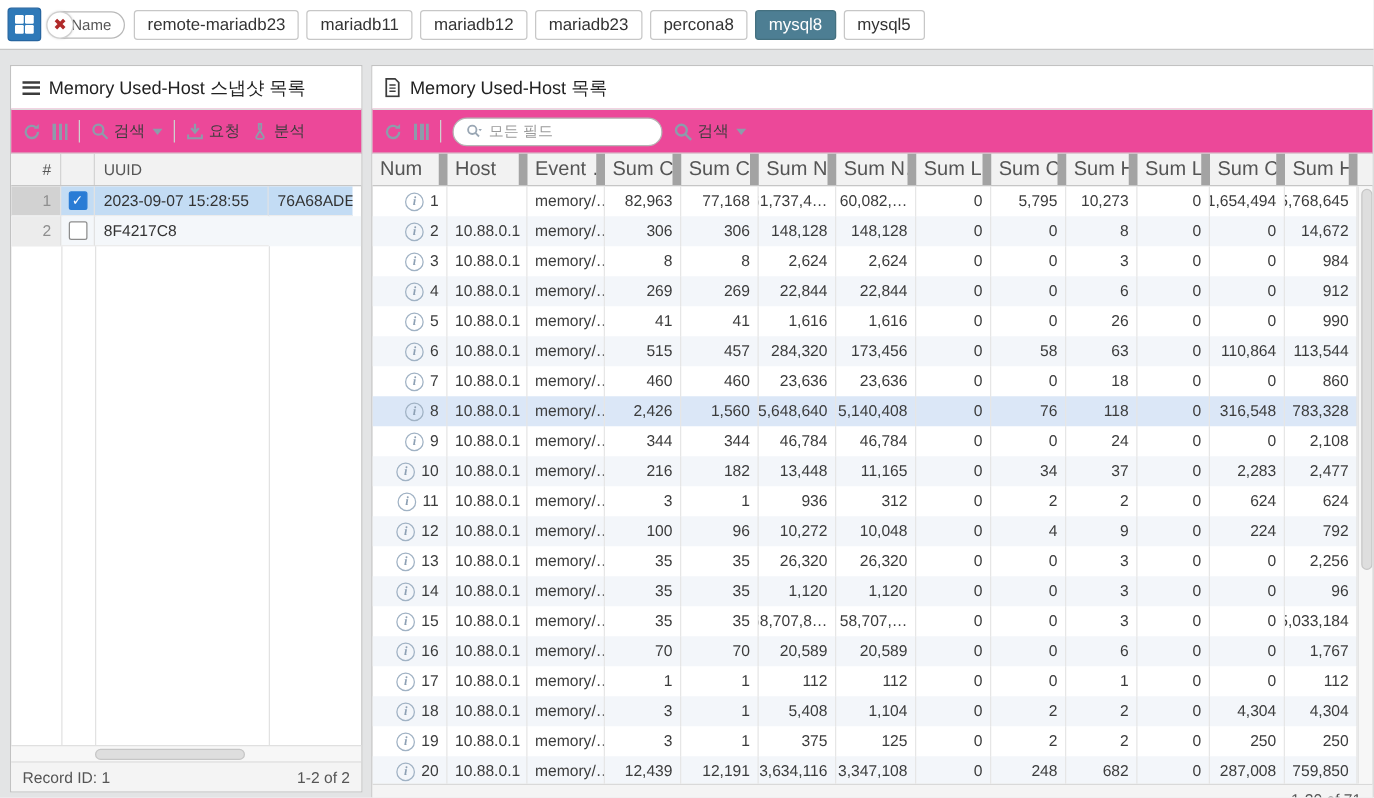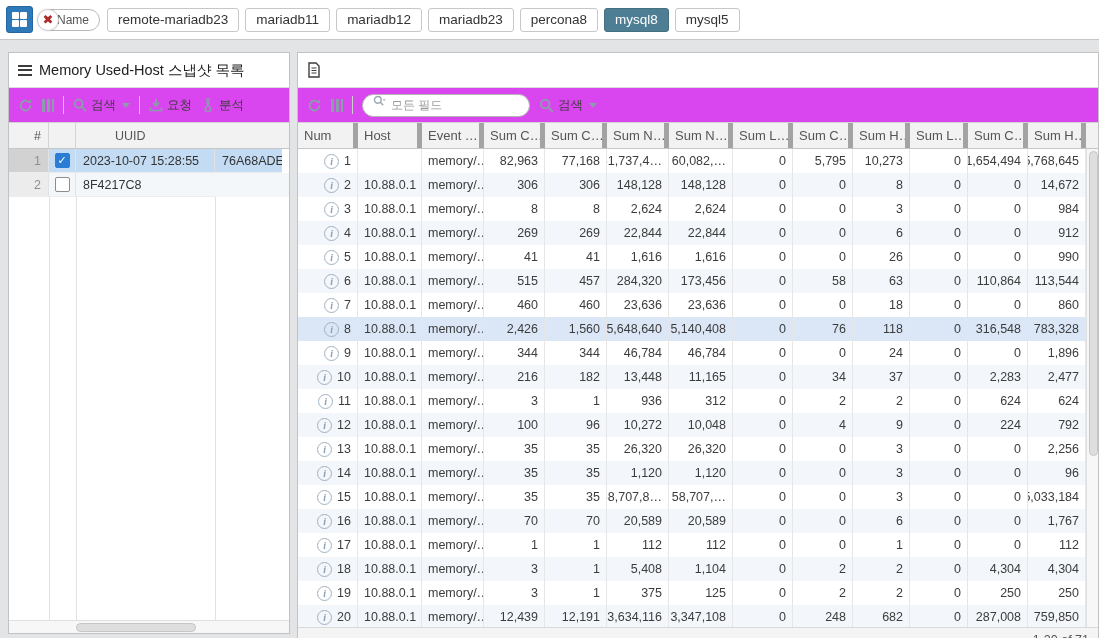--- a/index.html
+++ b/index.html
@@ -21,63 +21,63 @@
   .tab { padding:3px 10px 4px; background:#fff; border:1px solid #c7c7c7; border-radius:3px;
     font-size:13.5px; color:#333; cursor:pointer; white-space:nowrap; }
   .tab.active { background:#4d7e93; border-color:#44707f; color:#fff; }
   
   .main { height:598px; padding:12px 0 0 8px; display:flex; gap:7px; overflow:hidden; }
   .panel { background:#fff; border:1px solid #c2c2c2; display:flex; flex-direction:column; }
   .panel-left { width:308px; height:582px; }
   .panel-right { width:802px; height:600px; }
   .panel-title { height:34px; display:flex; align-items:center; gap:7px; padding:0 9px;
     font-size:14.5px; color:#222; background:#fff; }
-  .toolbar { height:36px; background:#d946ef; border-top:1px solid #dcdcdc; border-bottom:1px solid #d2d2d2;
+  .toolbar { height:36px; background:#ec4899; border-top:1px solid #dcdcdc; border-bottom:1px solid #d2d2d2;
     display:flex; align-items:center; gap:9px; padding:0 9px; color:#3d3d3d; font-size:12.5px; }
   .tb-btn { display:flex; align-items:center; gap:4px; cursor:pointer; }
   .tb-sep { width:1px; height:18px; background:#cfcfcf; }
   .caret { width:0; height:0; border-left:4px solid transparent; border-right:4px solid transparent;
     border-top:5px solid #8d9cab; margin-left:2px; }
   .cols-icon { width:12px; height:13px;
     background:repeating-linear-gradient(90deg,#8d9cab 0 3px,transparent 3px 5px); }
   .burger { width:14px; height:11px; border-top:2px solid #3c3c3c; border-bottom:2px solid #3c3c3c;
     background:linear-gradient(#3c3c3c,#3c3c3c) center/100% 2px no-repeat; }
   .pill-input { height:23px; width:168px; border:1px solid #b5b5b5; border-radius:12px; background:#fff;
-    display:flex; gap:5px; padding:0 10px; }
+    display:flex; align-items:center; gap:5px; padding:0 10px; }
   .pill-input input { border:none; outline:none; flex:1; font-size:12px; color:#444; min-width:0;
     font-family:inherit; background:transparent; }
   .pill-input input::placeholder { color:#9a9a9a; }
   
   .ltable-header, .lrow { display:grid; grid-template-columns:40px 27px 139px 67px; }
   .ltable-header { height:26px; background:#f2f2f2; border-bottom:1px solid #c6c6c6; }
   .lh { font-size:12.5px; color:#555; display:flex; align-items:center; padding:0 7px;
     border-right:1px solid #d4d4d4; overflow:hidden; white-space:nowrap; }
   .lh.num { justify-content:flex-end; }
-  .lh:last-child { border-right:none;margin-left:32px; }
+  .lh:last-child { border-right:none; }
   .lbody { position:relative; flex:1; overflow:hidden; }
   .col-lines { position:absolute; inset:0; pointer-events:none; }
   .col-lines i { position:absolute; top:0; bottom:0; width:1px; background:#e2e2e2; }
   .lrow { height:24px; position:relative; cursor:pointer; }
   .lrow.alt { background:#f4f7fa; }
   .lrow.sel .lc { background:#c3dcf4; }
   .lrow.sel .lc.num { background:#d2d2d2; }
   .lc { font-size:12.5px; color:#333; display:flex; align-items:center; padding:0 7px;
     border-right:1px solid #e2e2e2; border-bottom:1px solid #ececec; overflow:hidden; white-space:nowrap; }
   .lc.num { justify-content:flex-end; color:#8f8f8f; background:#ececec; }
   .lc.cb { justify-content:center; padding:0; }
   .lc:last-child { border-right:none; }
   .checkbox { width:15px; height:15px; border:1px solid #8d8d8d; border-radius:2px; background:#fff;
     display:flex; align-items:center; justify-content:center; font-size:11px; color:#fff; }
   .checkbox.checked { background:#2a7cd5; border-color:#2a7cd5; }
   
   :root { --rcols:60px 64px 62px 61px 62px 62px 64px 60px 60px 57px 58px 60px 58px; }
   .rt-header { display:grid; grid-template-columns:var(--rcols); height:26px; background:#f2f2f2;
     border-bottom:1px solid #c6c6c6; }
-  .rh { font-size:13px; color:#555; display:flex; align-items:center; padding:0 6px;
-    border-right:5px solid #a3a3a3; overflow:hidden; white-space:nowrap; }
+  .rh { font-size:16px; color:#555; display:flex; align-items:center; padding:0 6px;
+    border-right:7px solid #a3a3a3; overflow:hidden; white-space:nowrap; }
   .rt-wrap { display:flex; flex:1; overflow:hidden; }
   .rt-body { width:788px; }
   .rrow { display:grid; grid-template-columns:var(--rcols); height:24px; }
   .rrow.alt { background:#f3f6fa; }
   .rrow.hl { background:#dbe7f7; }
   .rc { font-size:12.5px; color:#3c3c3c; display:flex; align-items:center; padding:0 6px;
     border-right:1px solid #e6e6e6; overflow:hidden; white-space:nowrap; }
   .rc.r { justify-content:flex-end; }
   .rc.numcell { justify-content:flex-end; gap:5px; }
   .info-ic { width:15px; height:15px; min-width:15px; border:1px solid #a0b2c4; border-radius:50%;
@@ -172,42 +172,47 @@
       <div class="col-lines">
         <i style="left:40px"></i>
           <i style="left:67px"></i>
           <i style="left:206px"></i>
       </div>
     <div class="lrow sel">
           <div class="lc num">1</div>
           <div class="lc cb">
             <span class="checkbox checked">✓</span>
           </div>
-          <div class="lc created">2023-10-07 15:28:55</div>
+          <div class="lc created">2023-09-07 15:28:55</div>
           <div class="lc uuid">76A68ADE</div>
         </div>
         <div class="lrow alt">
           <div class="lc num">2</div>
           <div class="lc cb">
             <span class="checkbox"></span>
           </div>
           <div class="lc uuid">8F4217C8</div>
         </div>
       </div>
     <div class="hscroll">
       <div class="thumb"></div>
+    </div>
+    <div class="statusbar">
+      <span>Record ID: 1</span>
+      <span>1-2 of 2</span>
     </div>
   </section>
 
   <section class="panel panel-right">
     <div class="panel-title">
       <svg class="ic" width="14" height="16" viewBox="0 0 14 16">
         <path d="M2 1h7l3 3v11H2z" fill="none" stroke="#3c3c3c" stroke-width="1.4"></path>
         <path d="M4.5 6h5M4.5 8.5h5M4.5 11h5" stroke="#3c3c3c" stroke-width="1.1"></path>
         </svg>
+      <span>Memory Used-Host 목록</span>
     </div>
     <div class="toolbar">
       <span class="tb-btn">
         <svg class="ic" width="15" height="15" viewBox="0 0 16 16">
           <path d="M13.2 8a5.2 5.2 0 1 1-1.7-3.8" fill="none" stroke="#8d9cab" stroke-width="2"></path>
           <path d="M13.9 1.2v4.2H9.7z" fill="#8d9cab"></path>
           </svg>
       </span>
       <span class="tb-btn">
         <span class="cols-icon"></span>
@@ -400,21 +405,21 @@
             <div class="rc">memory/…</div>
             <div class="rc r">344</div>
             <div class="rc r">344</div>
             <div class="rc r">46,784</div>
             <div class="rc r">46,784</div>
             <div class="rc r">0</div>
             <div class="rc r">0</div>
             <div class="rc r">24</div>
             <div class="rc r">0</div>
             <div class="rc r">0</div>
-            <div class="rc r">1,896</div>
+            <div class="rc r">2,108</div>
           </div>
           <div class="rrow alt">
             <div class="rc numcell">
               <span class="info-ic">i</span>
               <span>10</span>
             </div>
             <div class="rc">10.88.0.1</div>
             <div class="rc">memory/…</div>
             <div class="rc r">216</div>
             <div class="rc r">182</div>

